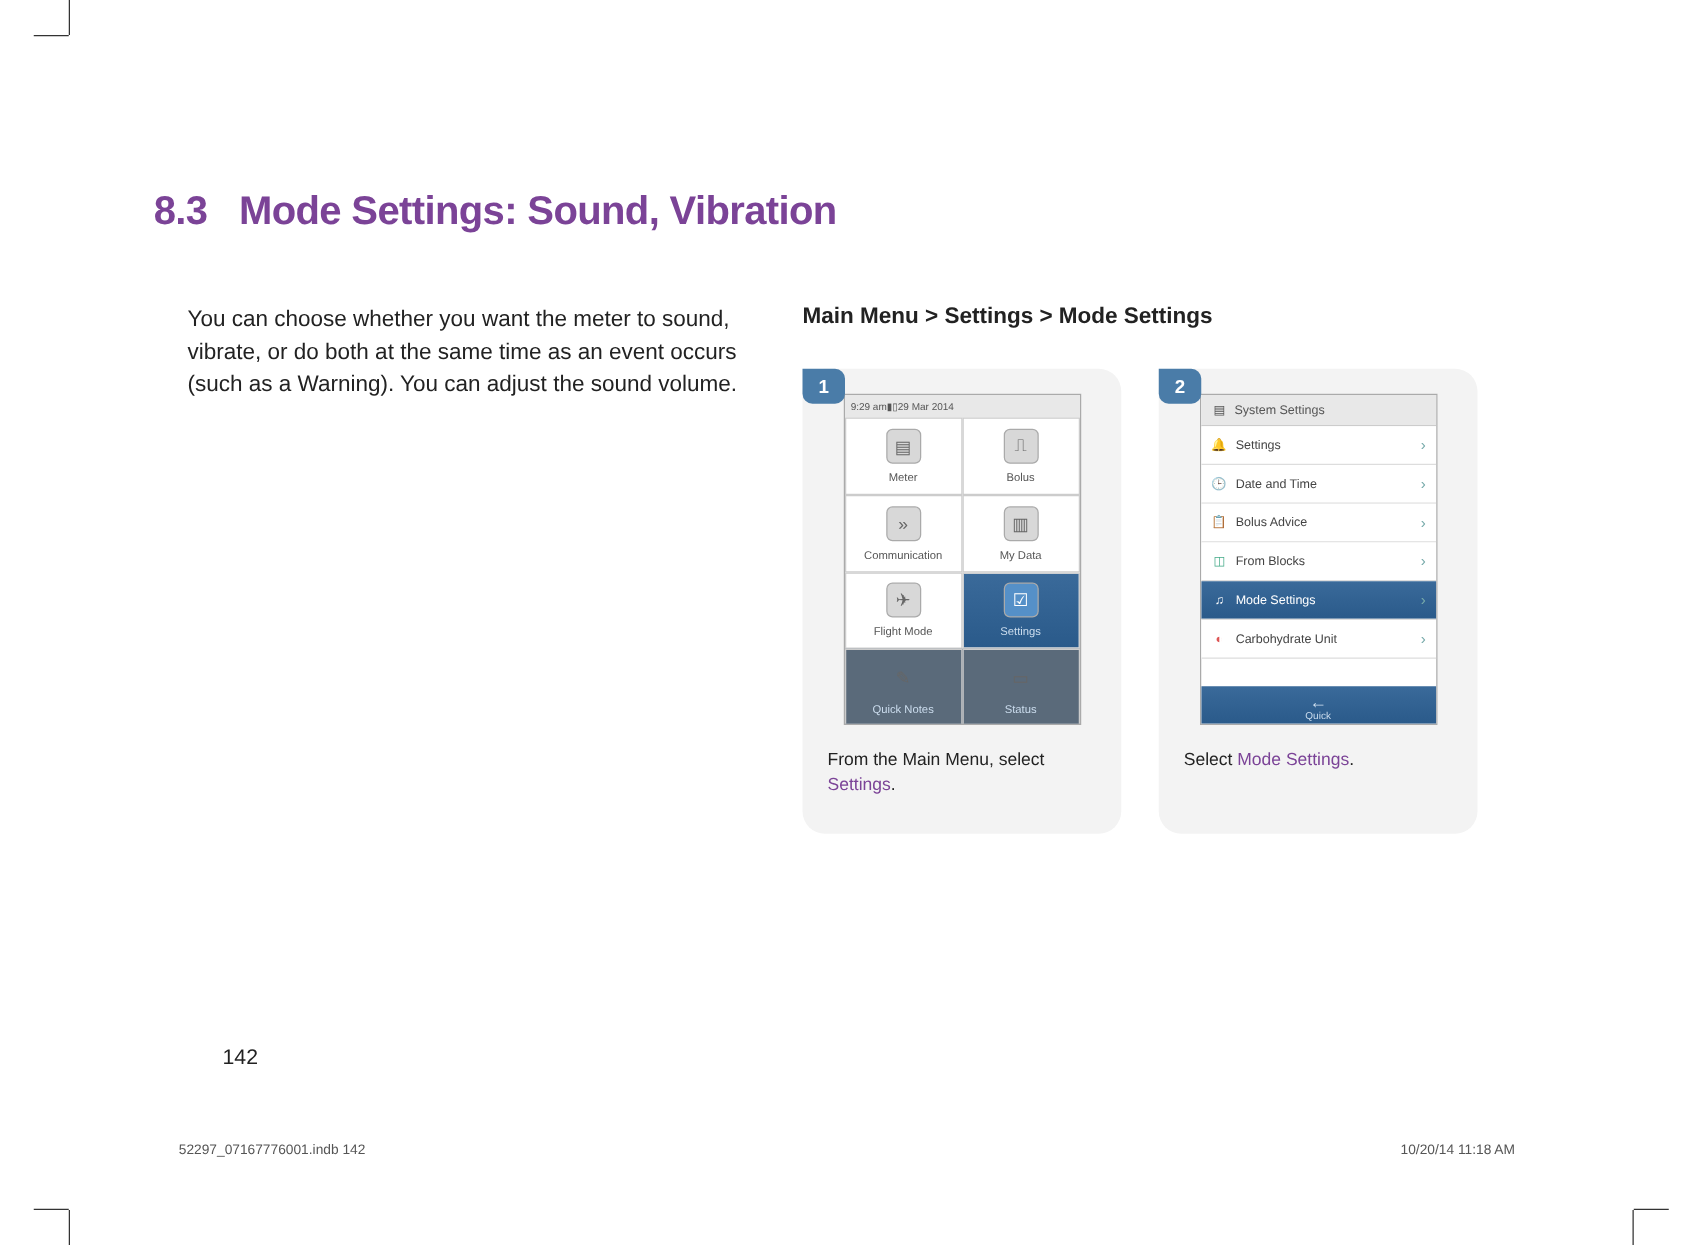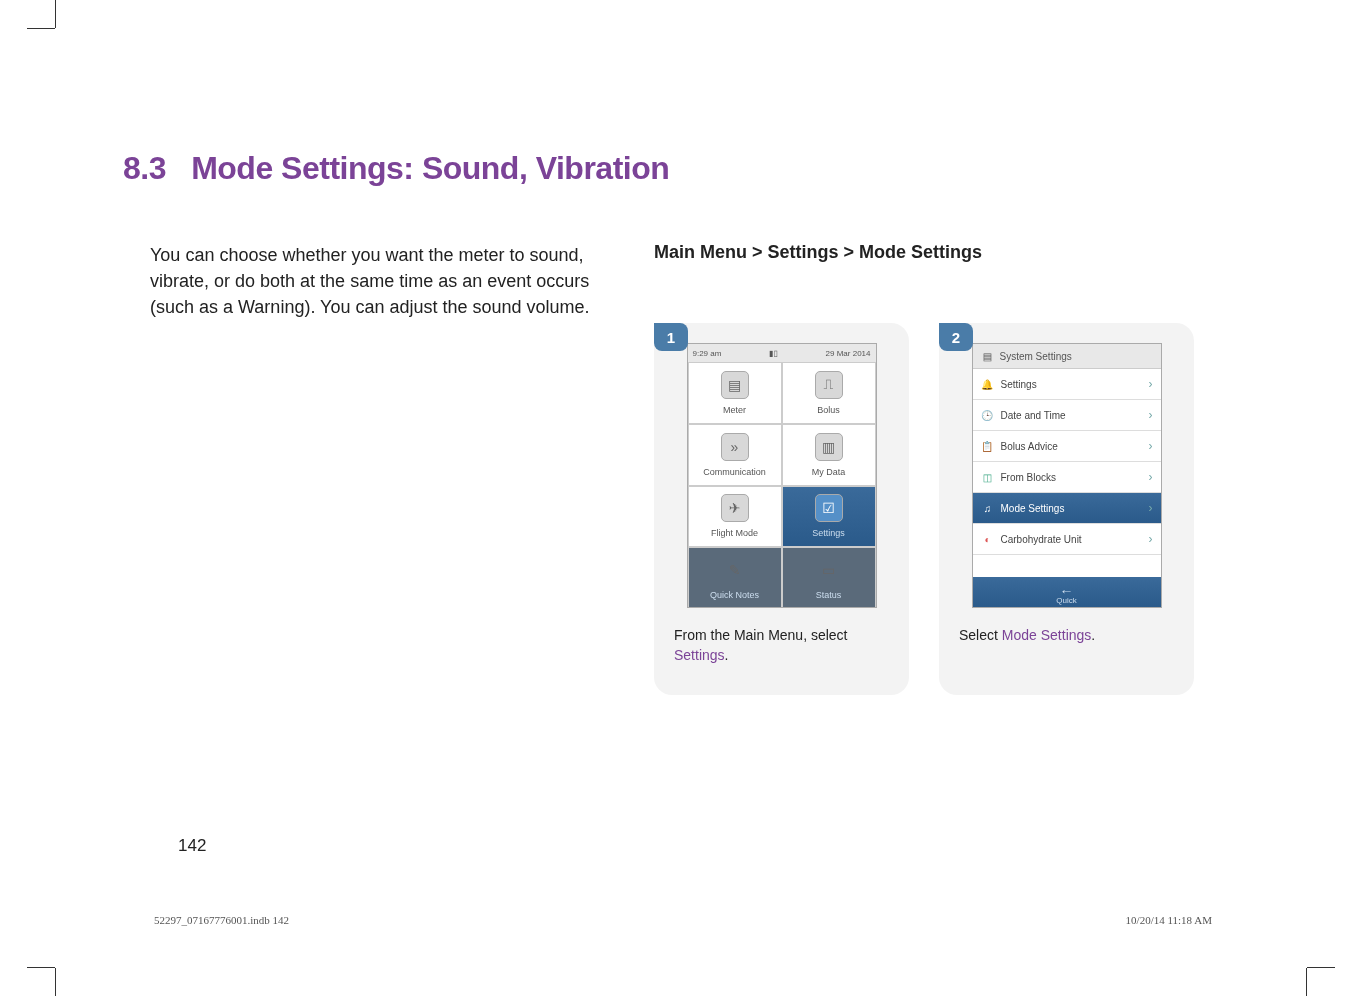--- a/index.html
+++ b/index.html
@@ -77,36 +77,36 @@
       margin-left: 43px;
       color: #7b4397;
       font-size: 32px;
       font-weight: bold;
       letter-spacing: -0.5px;
     }
     .content-row {
       display: flex;
       margin-top: 55px;
       margin-left: 70px;
-      gap: 34px;
+      gap: 22px;
     }
     .intro-text {
       width: 470px;
       font-size: 18px;
       line-height: 1.45;
       color: #222;
     }
     .right-side {
       flex: 1;
     }
     .breadcrumb {
       font-size: 18px;
       font-weight: bold;
       color: #222;
-      margin-bottom: 60px;
+      margin-bottom: 32px;
     }
     .steps-row {
       display: flex;
       gap: 30px;
     }
     .step-panel {
       width: 255px;
       background: #f3f3f3;
       border-radius: 18px;
       padding: 0 20px 30px 20px;
@@ -136,21 +136,20 @@
       background: #fff;
       border: 1px solid #aaa;
       overflow: hidden;
     }
     .screen1 {
       height: 265px;
     }
     .statusbar {
       display: flex;
       align-items: center;
-      justify-content: space-between;
       background: #e8e8e8;
       height: 18px;
       font-size: 8px;
       padding: 0 5px;
       color: #555;
     }
     .grid-menu {
       display: grid;
       grid-template-columns: 1fr 1fr;
       height: 247px;
@@ -259,27 +258,26 @@
       position: absolute;
       bottom: 90px;
       left: 70px;
       font-size: 17px;
       color: #222;
       margin-left: 28px;
     }
     .footer {
       position: absolute;
       bottom: 20px;
-      left: 74px;
+      left: 63px;
       right: 70px;
       display: flex;
       justify-content: space-between;
       font-size: 11px;
       color: #555;
-      font-family: Liberation Serif, serif;
     }
   </style>
 </head>
 <body>
 
 <div class="crop-mark-top"></div>
 <div class="crop-mark-bottom-left"></div>
 <div class="crop-mark-bottom-right"></div>
 
 <div class="page">

